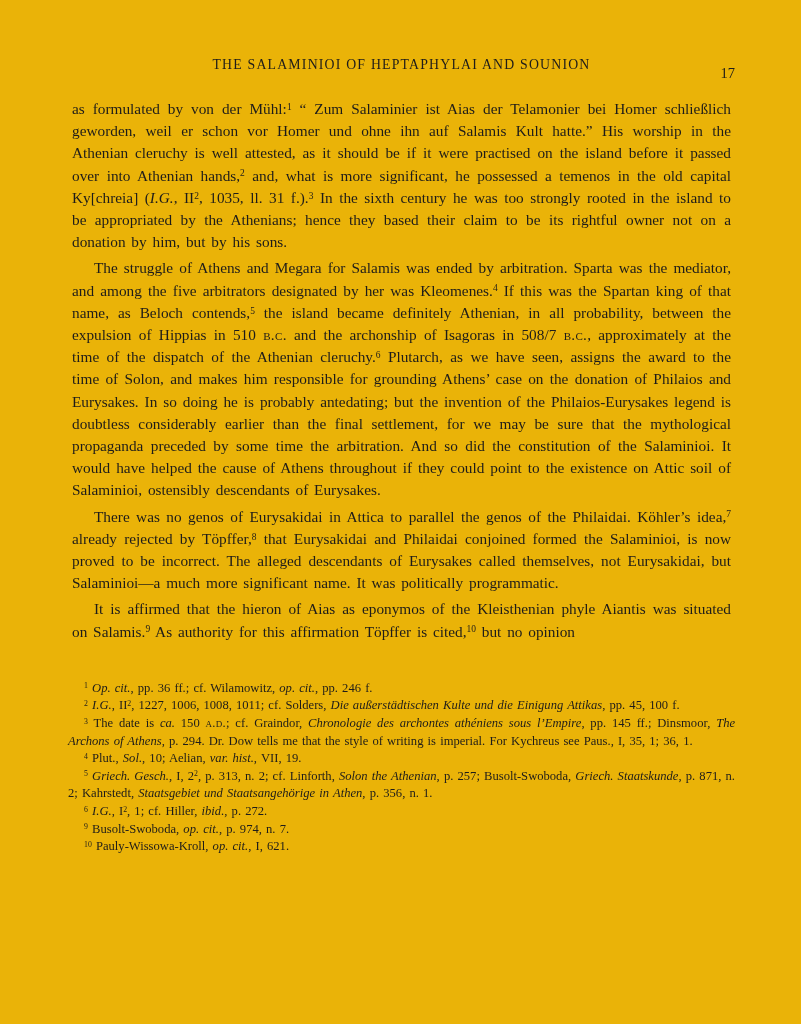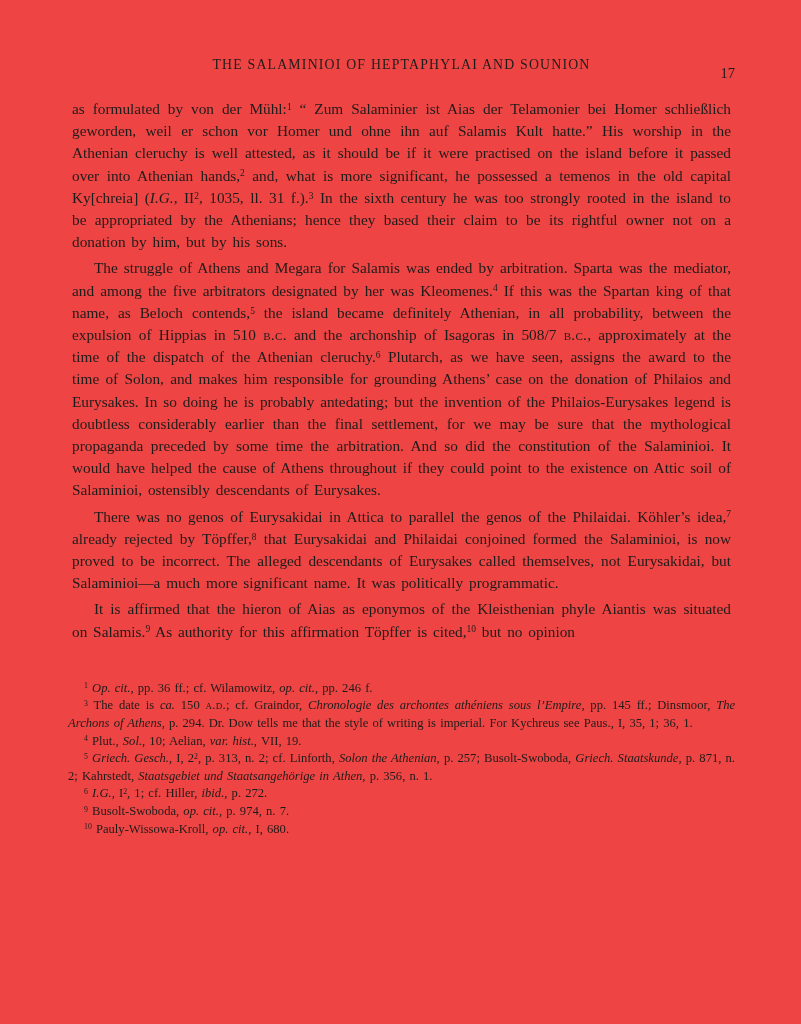--- a/index.html
+++ b/index.html
@@ -8,21 +8,21 @@
     background: #fdfdfb;
     color: #1e1c1a;
     font-family: "Liberation Serif", "DejaVu Serif", serif;
     overflow: hidden;
   }
   .page {
     position: relative;
     width: 801px; height: 1024px;
     box-sizing: border-box;
     padding: 57px 66px 0 68px;
-    background: #ef4444;
+    background: #eab308;
   }
   .running-head {
     position: relative;
     text-align: center;
     font-size: 13.8px;
     letter-spacing: 1.2px;
     margin: 0 0 25px 0;
     white-space: nowrap;
   }
   .page-num {
@@ -72,21 +72,22 @@
 
   <div class="body-text">
     <p class="para"><span>as formulated by von der Mühl:</span><sup>1</sup><span> “ Zum Salaminier ist Aias der Telamonier bei Homer schließlich geworden, weil er schon vor Homer und ohne ihn auf Salamis Kult hatte.” His worship in the Athenian cleruchy is well attested, as it should be if it were practised on the island before it passed over into Athenian hands,</span><sup>2</sup><span> and, what is more significant, he possessed a temenos in the old capital Ky[chreia] (</span><span class="it">I.G.</span><span>, II</span><sup>2</sup><span>, 1035, ll. 31 f.).</span><sup>3</sup><span> In the sixth century he was too strongly rooted in the island to be appropriated by the Athenians; hence they based their claim to be its rightful owner not on a donation by him, but by his sons.</span></p>
     <p class="para indent"><span>The struggle of Athens and Megara for Salamis was ended by arbitration. Sparta was the mediator, and among the five arbitrators designated by her was Kleomenes.</span><sup>4</sup><span> If this was the Spartan king of that name, as Beloch contends,</span><sup>5</sup><span> the island became definitely Athenian, in all probability, between the expulsion of Hippias in 510 </span><span class="sc">b.c.</span><span> and the archonship of Isagoras in 508/7 </span><span class="sc">b.c.</span><span>, approximately at the time of the dispatch of the Athenian cleruchy.</span><sup>6</sup><span> Plutarch, as we have seen, assigns the award to the time of Solon, and makes him responsible for grounding Athens’ case on the donation of Philaios and Eurysakes. In so doing he is probably antedating; but the invention of the Philaios-Eurysakes legend is doubtless considerably earlier than the final settlement, for we may be sure that the mythological propaganda preceded by some time the arbitration. And so did the constitution of the Salaminioi. It would have helped the cause of Athens throughout if they could point to the existence on Attic soil of Salaminioi, ostensibly descendants of Eurysakes.</span></p>
     <p class="para indent"><span>There was no genos of Eurysakidai in Attica to parallel the genos of the Philaidai. Köhler’s idea,</span><sup>7</sup><span> already rejected by Töpffer,</span><sup>8</sup><span> that Eurysakidai and Philaidai conjoined formed the Salaminioi, is now proved to be incorrect. The alleged descendants of Eurysakes called themselves, not Eurysakidai, but Salaminioi—a much more significant name. It was politically programmatic.</span></p>
     <p class="para indent"><span>It is affirmed that the hieron of Aias as eponymos of the Kleisthenian phyle Aiantis was situated on Salamis.</span><sup>9</sup><span> As authority for this affirmation Töpffer is cited,</span><sup>10</sup><span> but no opinion</span></p>
   </div>
 
   <div class="footnotes">
     <p class="footnote"><sup>1</sup><span> </span><span class="it">Op. cit.</span><span>, pp. 36 ff.; cf. Wilamowitz, </span><span class="it">op. cit.</span><span>, pp. 246 f.</span></p>
+    <p class="footnote"><sup>2</sup><span> </span><span class="it">I.G.</span><span>, II</span><sup>2</sup><span>, 1227, 1006, 1008, 1011; cf. Solders, </span><span class="it">Die außerstädtischen Kulte und die Einigung Attikas</span><span>, pp. 45, 100 f.</span></p>
     <p class="footnote"><sup>3</sup><span> The date is </span><span class="it">ca.</span><span> 150 </span><span class="sc">a.d.</span><span>; cf. Graindor, </span><span class="it">Chronologie des archontes athéniens sous l’Empire</span><span>, pp. 145 ff.; Dinsmoor, </span><span class="it">The Archons of Athens</span><span>, p. 294. Dr. Dow tells me that the style of writing is imperial. For Kychreus see Paus., I, 35, 1; 36, 1.</span></p>
     <p class="footnote"><sup>4</sup><span> Plut., </span><span class="it">Sol.</span><span>, 10; Aelian, </span><span class="it">var. hist.</span><span>, VII, 19.</span></p>
     <p class="footnote"><sup>5</sup><span> </span><span class="it">Griech. Gesch.</span><span>, I, 2</span><sup>2</sup><span>, p. 313, n. 2; cf. Linforth, </span><span class="it">Solon the Athenian</span><span>, p. 257; Busolt-Swoboda, </span><span class="it">Griech. Staatskunde</span><span>, p. 871, n. 2; Kahrstedt, </span><span class="it">Staatsgebiet und Staatsangehörige in Athen</span><span>, p. 356, n. 1.</span></p>
     <p class="footnote"><sup>6</sup><span> </span><span class="it">I.G.</span><span>, I</span><sup>2</sup><span>, 1; cf. Hiller, </span><span class="it">ibid.</span><span>, p. 272.</span></p>
     <p class="footnote"><sup>9</sup><span> Busolt-Swoboda, </span><span class="it">op. cit.</span><span>, p. 974, n. 7.</span></p>
-    <p class="footnote"><sup>10</sup><span> Pauly-Wissowa-Kroll, </span><span class="it">op. cit.</span><span>, I, 680.</span></p>
+    <p class="footnote"><sup>10</sup><span> Pauly-Wissowa-Kroll, </span><span class="it">op. cit.</span><span>, I, 621.</span></p>
   </div>
 
 </div>
 
 </body></html>

